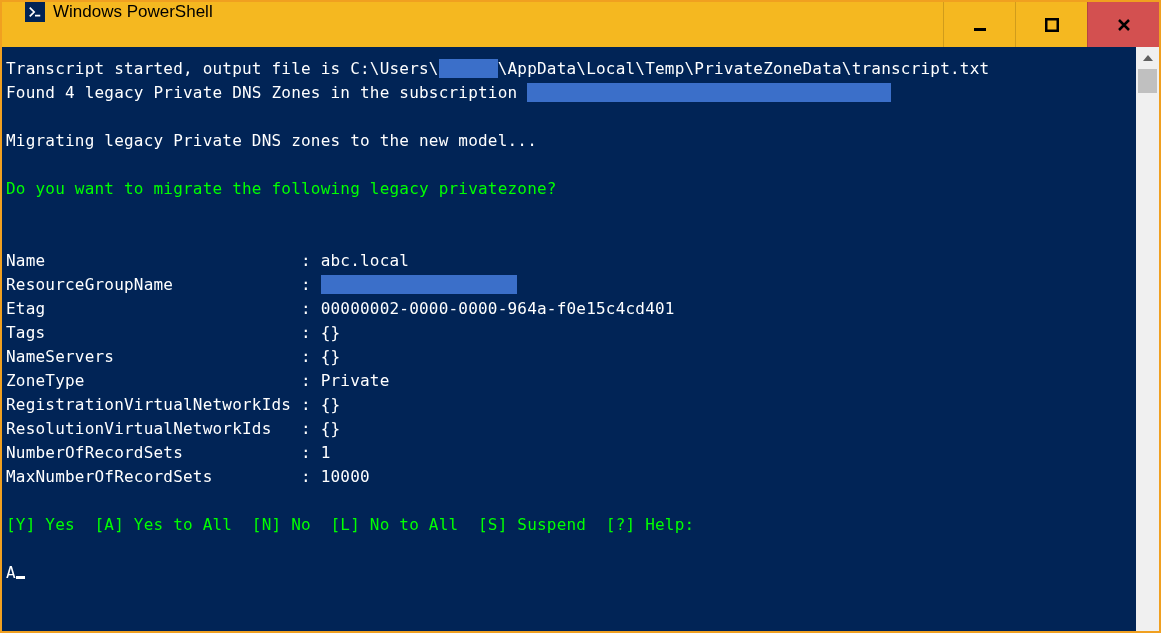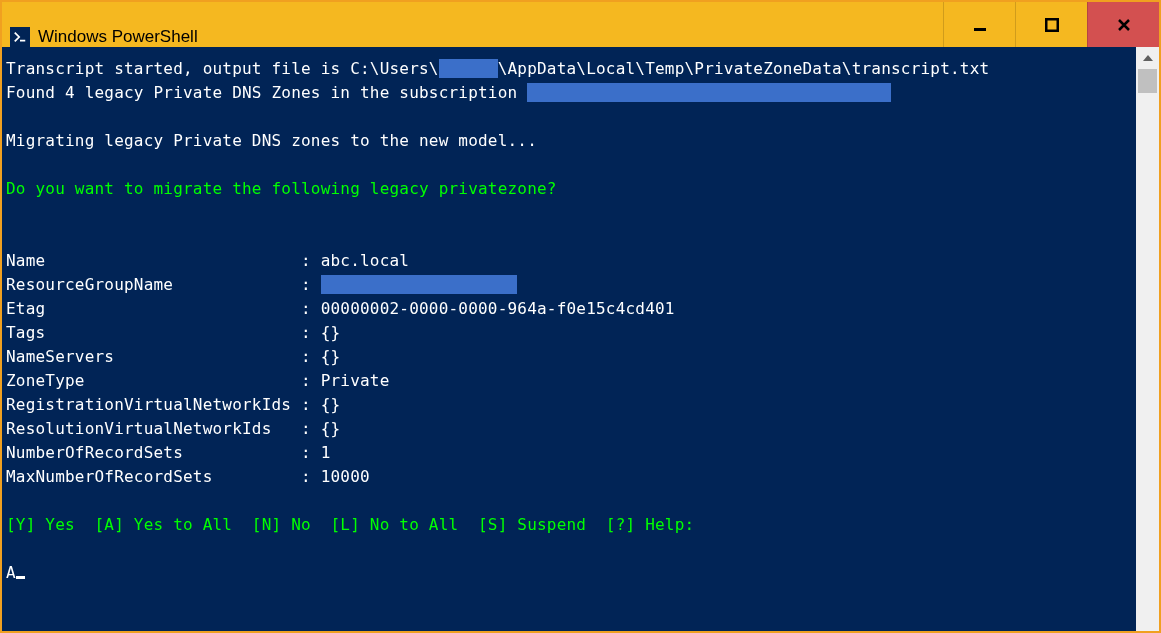--- a/index.html
+++ b/index.html
@@ -18,22 +18,22 @@
       width: 1161px;
       height: 633px;
       border: 2px solid #f0a020;
       display: flex;
       flex-direction: column;
     }
     .titlebar {
       background: #f5b820;
       height: 45px;
       display: flex;
-      align-items: flex-end;
-      padding-left: 8px;
+      align-items: flex-start;
+      padding-left: 23px;
     }
     .title-icon {
       width: 20px;
       height: 20px;
       background: #012456;
       margin-right: 8px;
       display: flex;
       align-items: center;
       justify-content: center;
       color: white;

